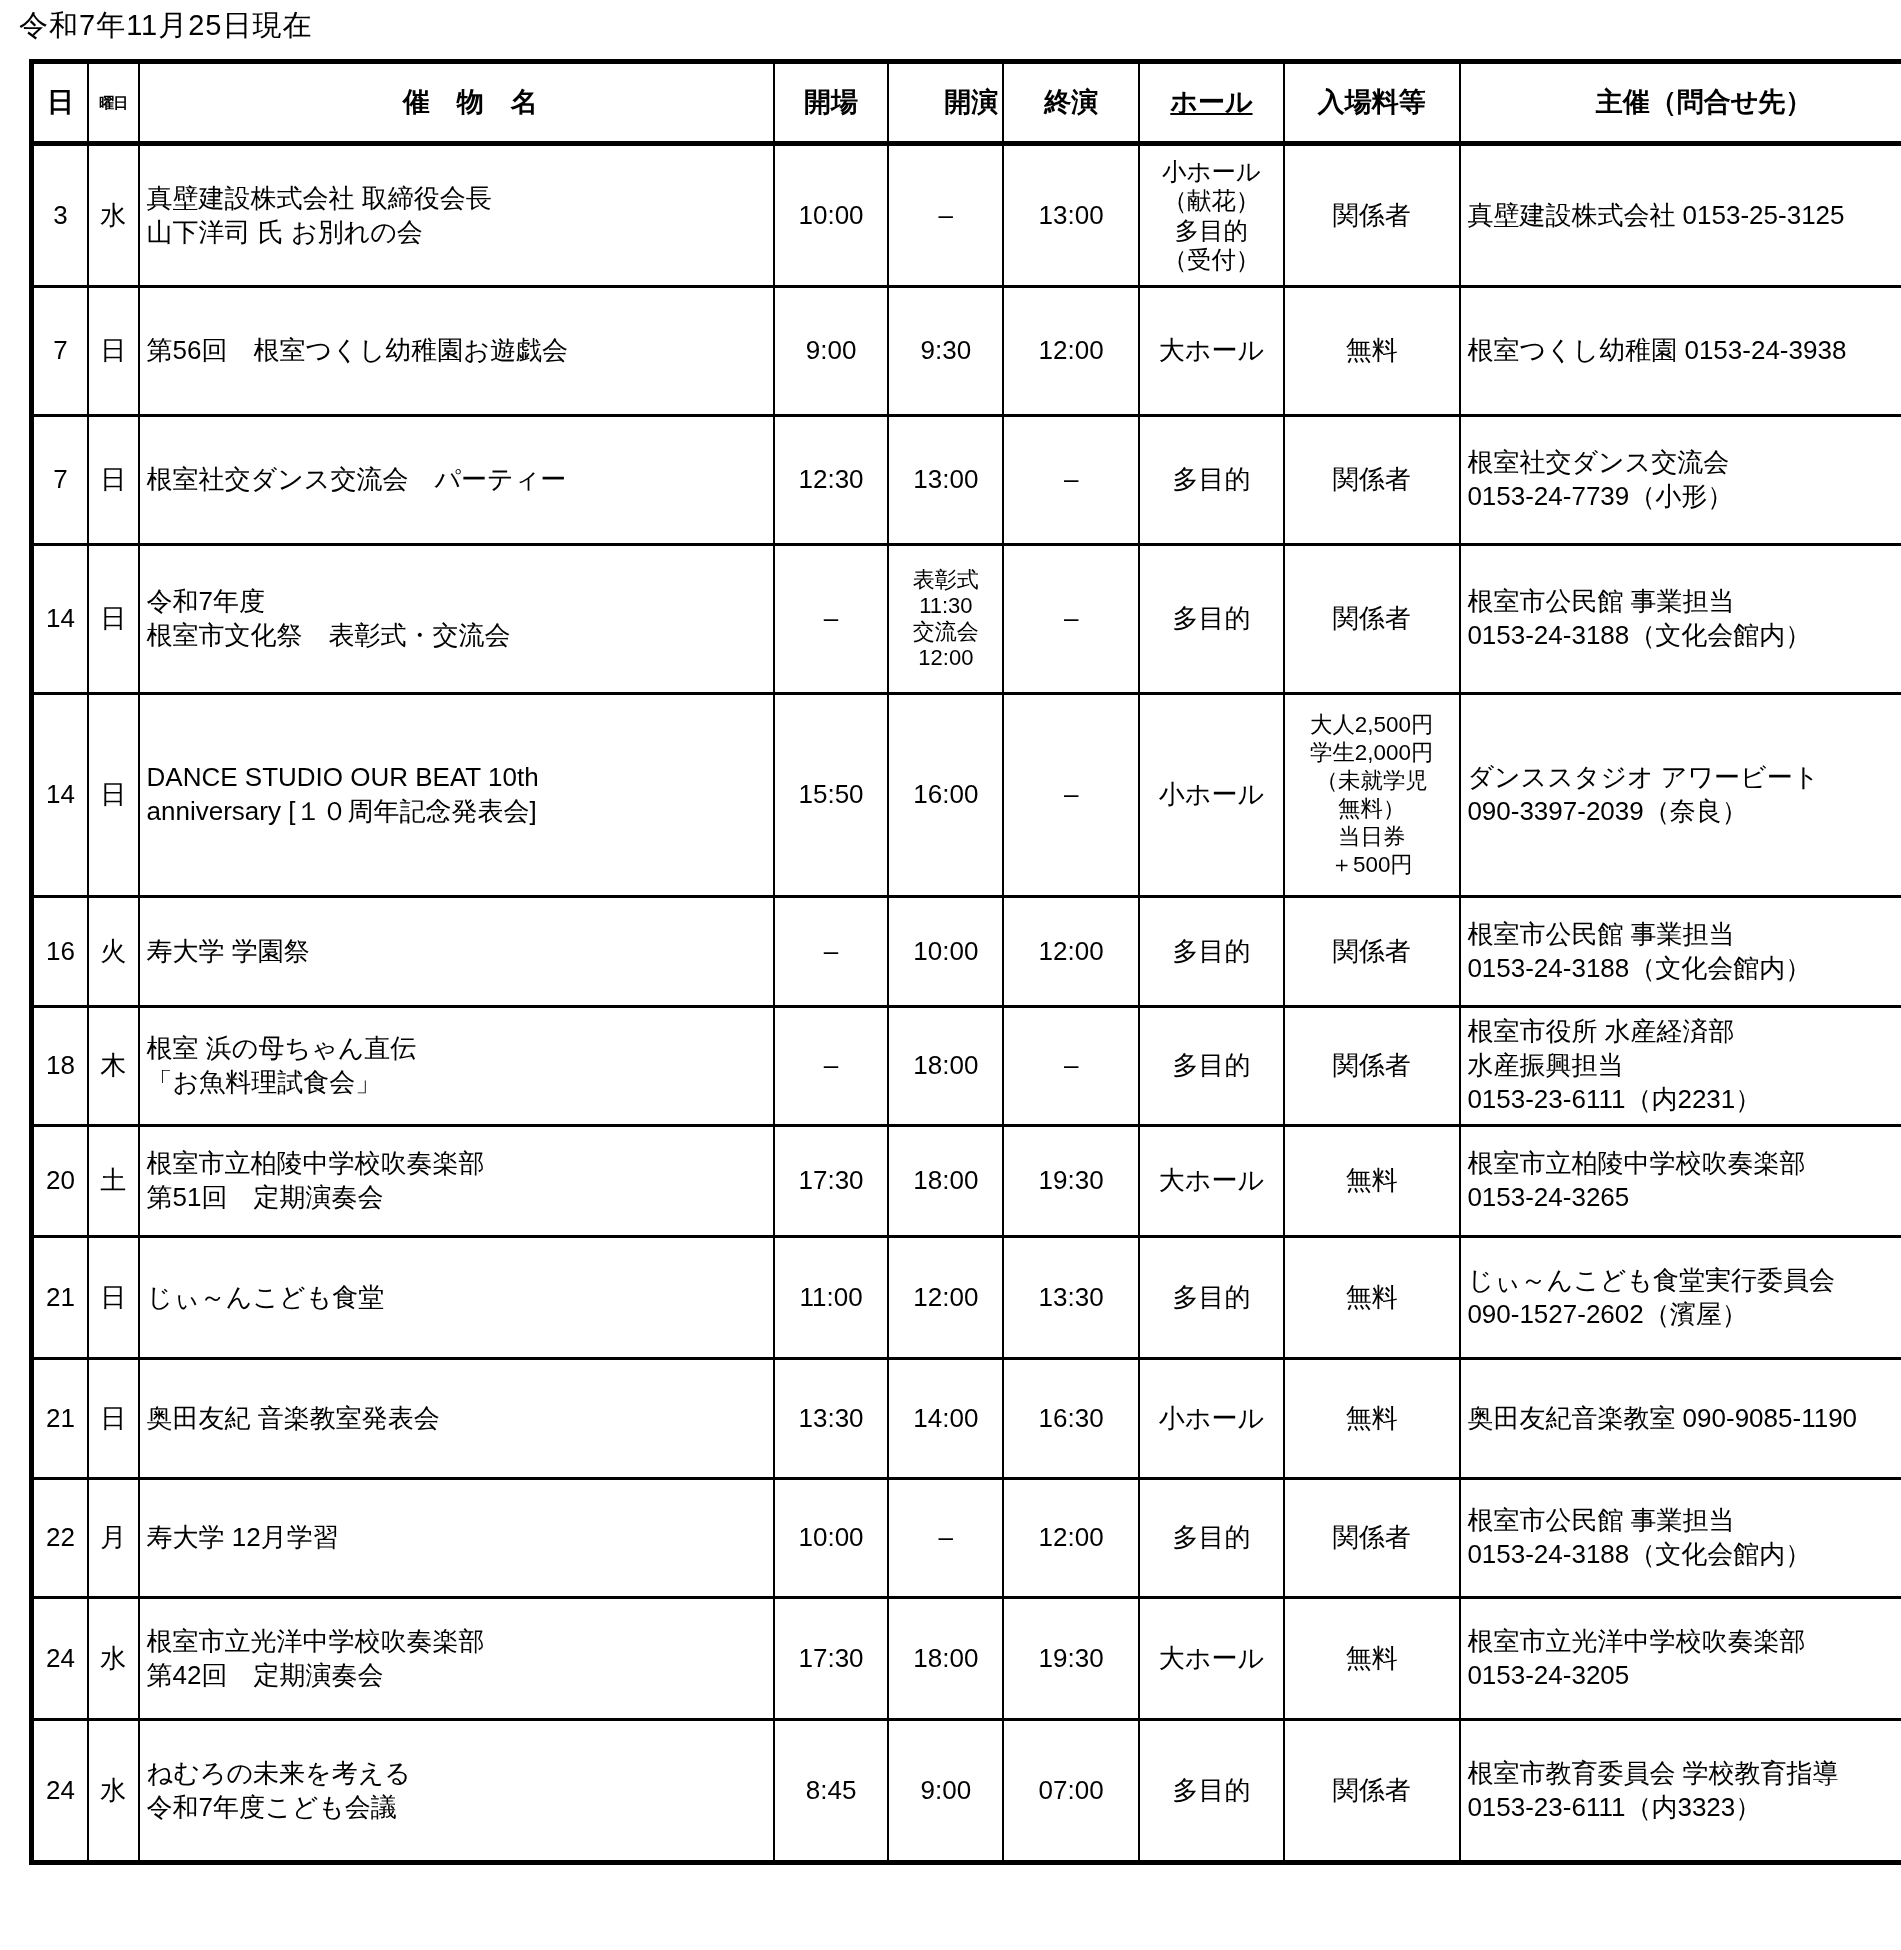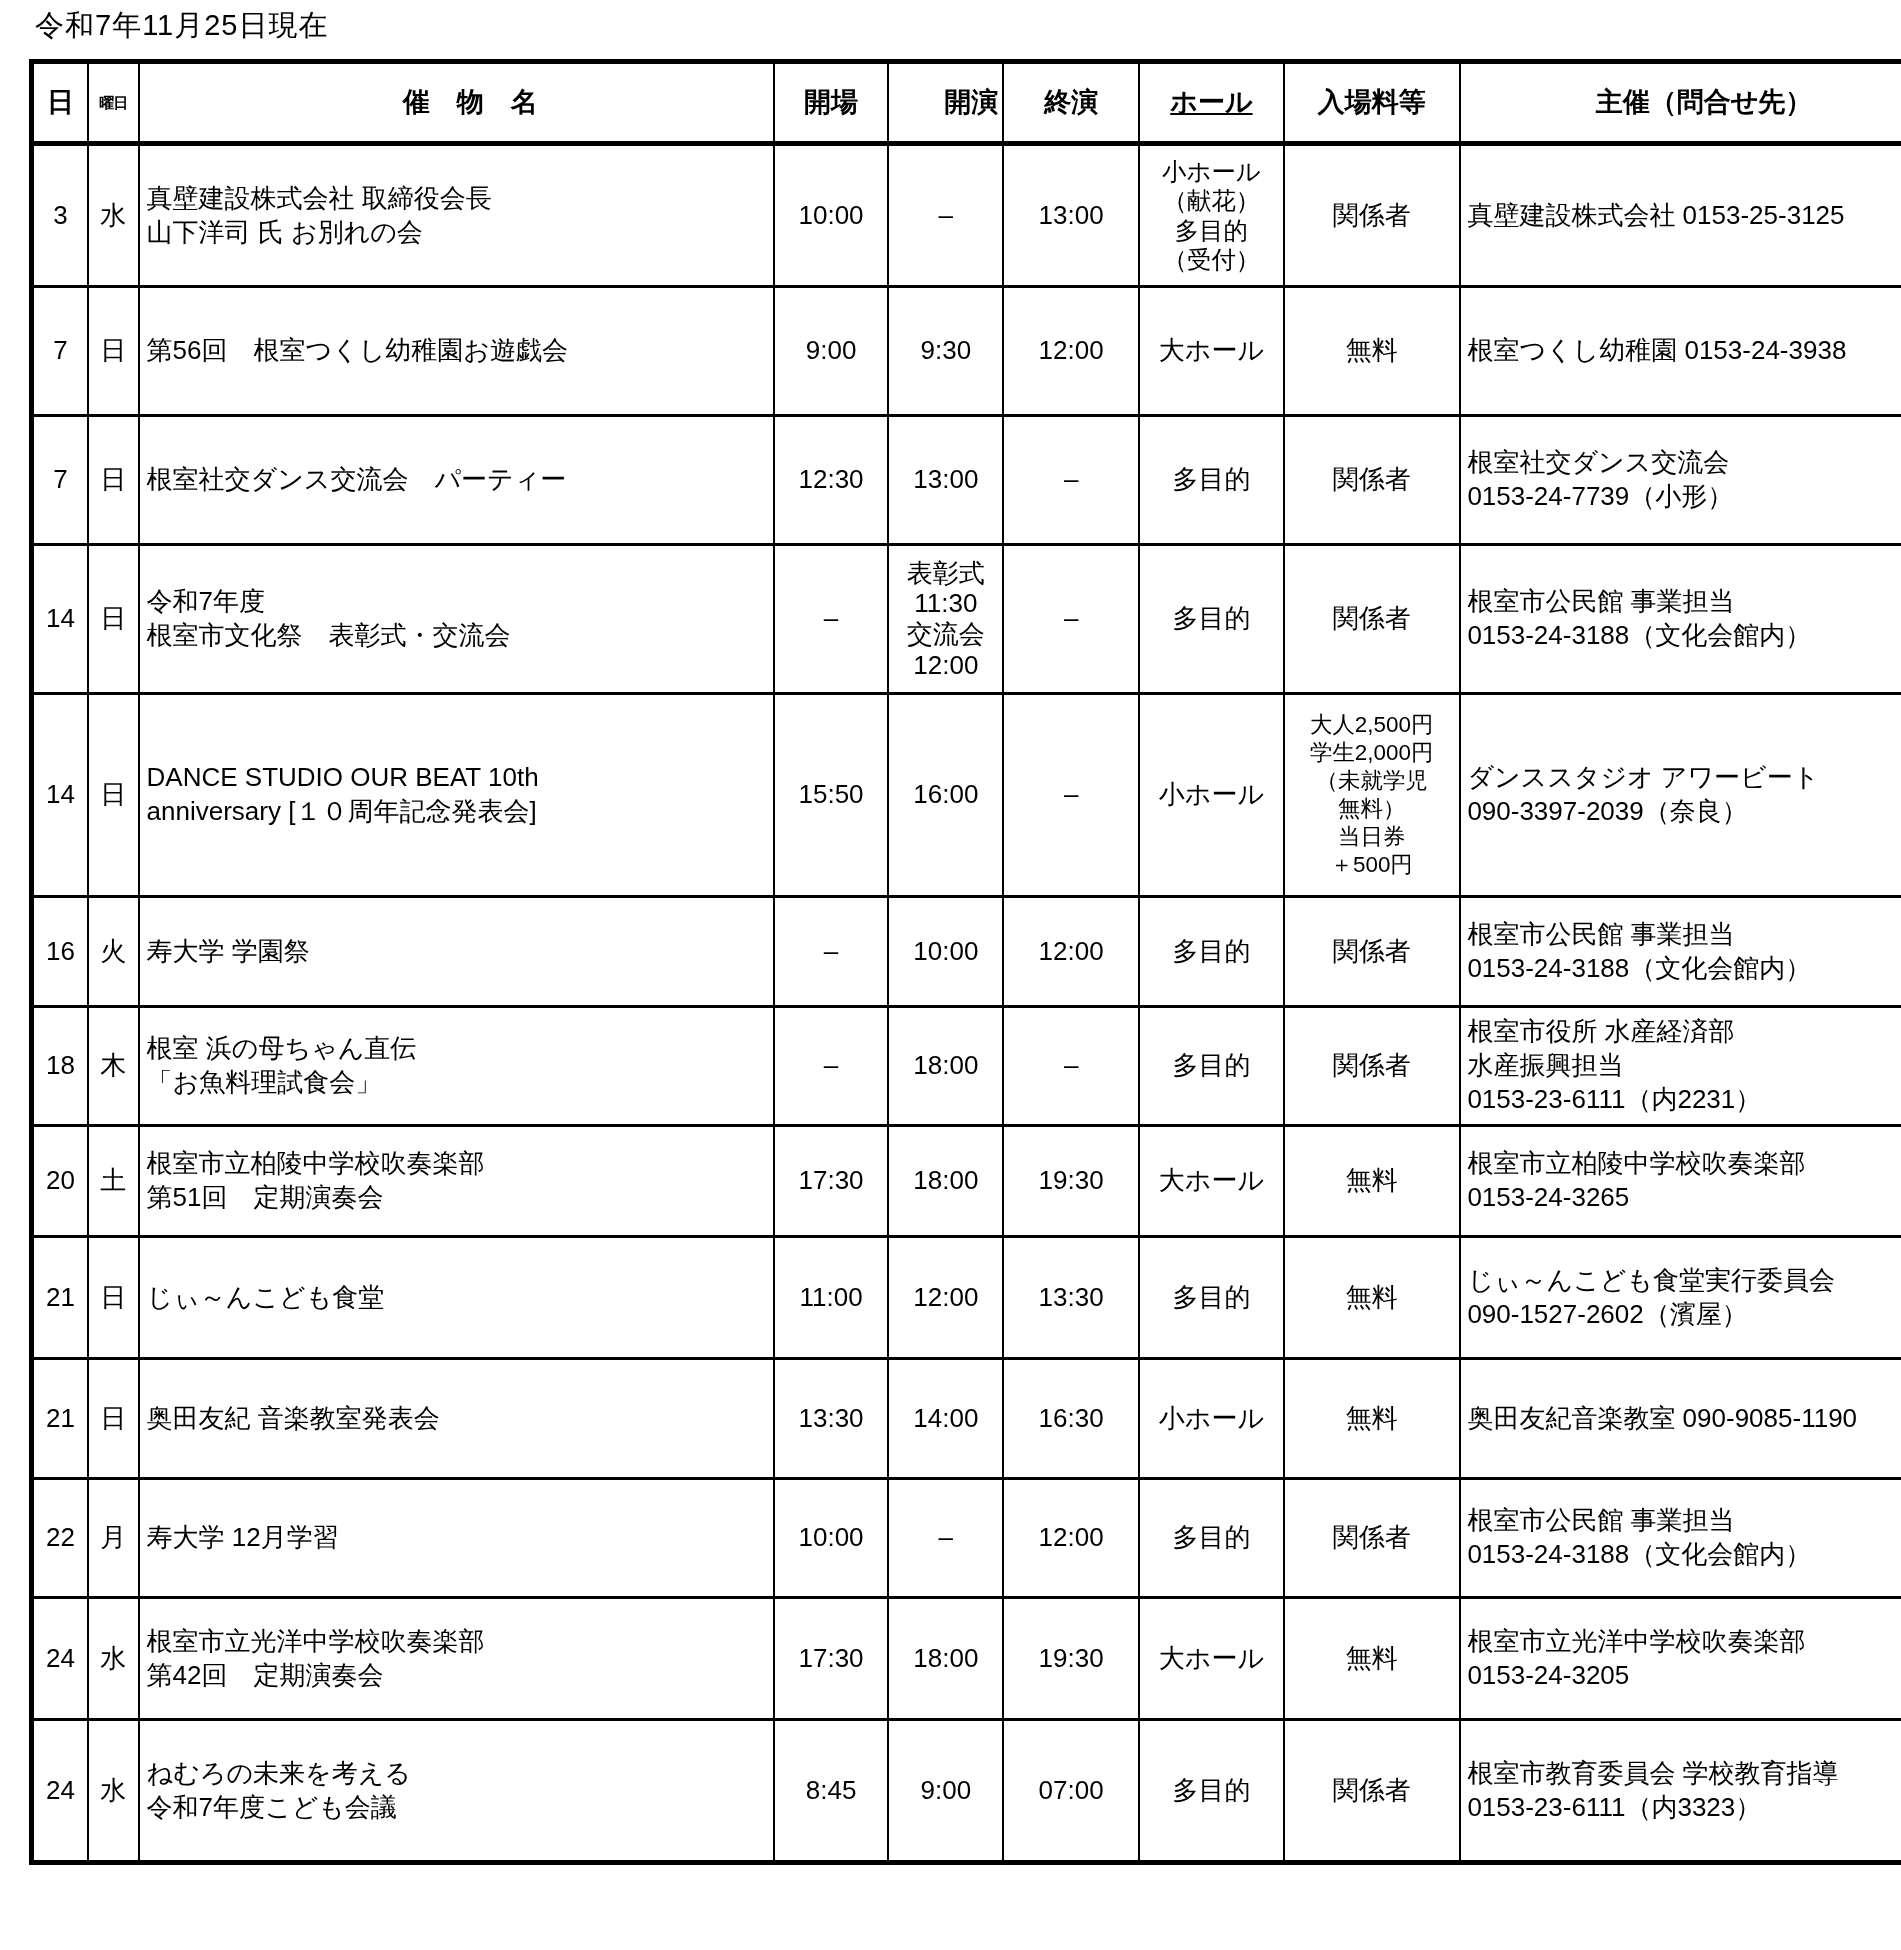--- a/index.html
+++ b/index.html
@@ -3,21 +3,21 @@
 <meta charset="utf-8">
 <style>
   html, body { margin: 0; padding: 0; background: #ffffff; }
   body {
     width: 1902px; height: 1950px;
     font-family: "Liberation Sans", "DejaVu Sans", sans-serif;
     color: #000;
   }
   .page { position: relative; width: 1902px; height: 1950px; }
   .doc-title {
-    position: absolute; left: 35px; top: 5.9px;
+    position: absolute; left: 19px; top: 5.9px;
     font-size: 29px; letter-spacing: 1px; white-space: pre;
   }
   table.schedule {
     position: absolute; left: 29px; top: 59px;
     border-collapse: collapse; table-layout: fixed;
     width: 1822px;
     border: 5.9px solid #000;
   }
   th, td {
     border: 2px solid #000;
@@ -58,21 +58,21 @@
   tbody tr:nth-child(6)  { height: 110px; }
   tbody tr:nth-child(7)  { height: 119px; }
   tbody tr:nth-child(8)  { height: 111px; }
   tbody tr:nth-child(9)  { height: 122px; }
   tbody tr:nth-child(10) { height: 120px; }
   tbody tr:nth-child(11) { height: 119px; }
   tbody tr:nth-child(12) { height: 122px; }
   tbody tr:nth-child(13) { height: 143px; }
   
   tbody tr:nth-child(1) td[data-field="hall"]  { font-size: 24.4px; line-height: 1.2; padding: 2px 1px; }
-  tbody tr:nth-child(4) td[data-field="start"] { font-size: 26px; line-height: 1.18; padding: 2px 1px; }
+  tbody tr:nth-child(4) td[data-field="start"] { font-size: 22px; line-height: 1.18; padding: 2px 1px; }
   tbody tr:nth-child(5) td[data-field="fee"]   { font-size: 22.4px; line-height: 1.25; padding: 2px 16px; }
 </style>
 </head>
 <body>
 
 <div class="page">
   <div class="doc-title">令和7年11月25日現在</div>
 
   <table class="schedule">
     <thead>

